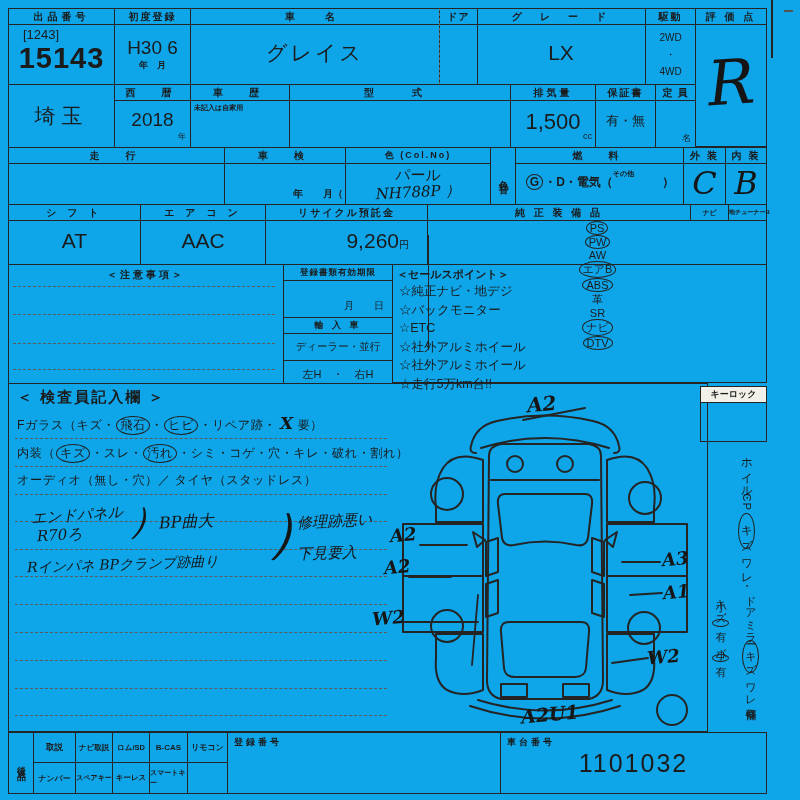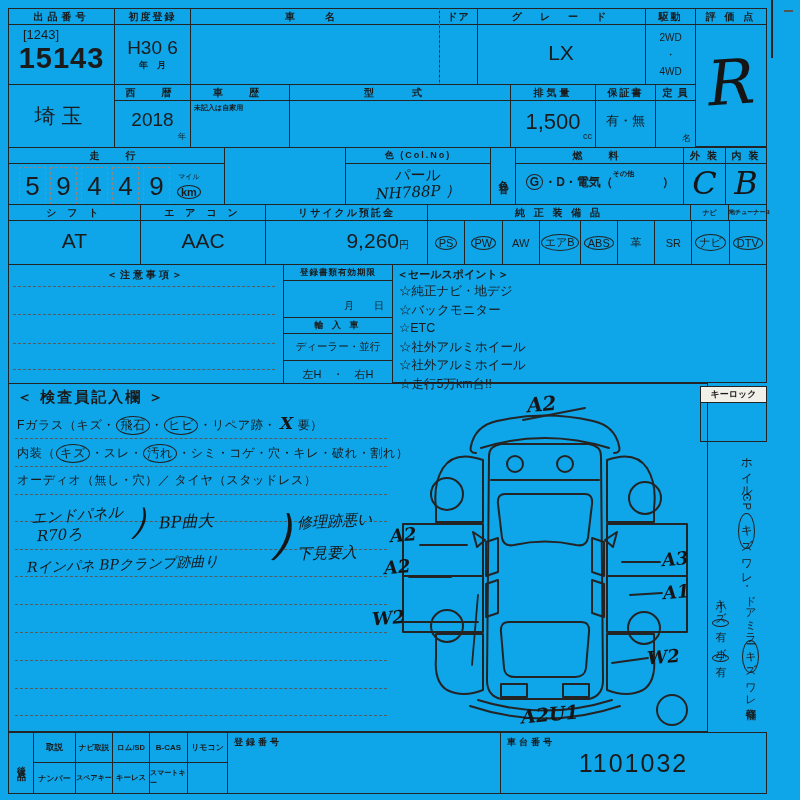--- a/index.html
+++ b/index.html
@@ -11,21 +11,21 @@
   .hdr2{font-weight:bold;font-size:10px;text-align:center;letter-spacing:3px;line-height:15px;white-space:nowrap;}
   .ctr{display:flex;align-items:center;justify-content:center;}
   .hand{font-family:"DejaVu Serif",serif;font-style:italic;color:#151515;}
   .circ{display:inline-block;border:1.5px solid #222;border-radius:50%;padding:0 3px;margin:0 1px;}
   .digit{display:inline-block;width:25px;height:36px;border:1.4px dashed #888;font-size:26px;
          text-align:center;line-height:36px;margin-right:4px;background:transparent;}
   .dash{position:absolute;height:0;border-top:1.5px dashed #5a5a5a;}
   .vtext{writing-mode:vertical-rl;text-orientation:mixed;}
   .vcirc{border:1.5px solid #222;border-radius:50%;padding:3px 0;margin:2px 0;display:inline-block;}
   .tiny{font-size:7px;letter-spacing:0;}
-  .eqrow{display:flex;height:100%;}
+  .eqrow{display:flex;height:100%;flex-direction:column;}
   .eqcell{flex:1;border-left:1.4px solid #242424;display:flex;align-items:center;justify-content:center;
           font-size:11px;white-space:nowrap;}
   .eqcell:first-child{border-left:none;}
   .note-line{font-size:12.2px;letter-spacing:.5px;white-space:nowrap;margin-bottom:9px;}
   .sp-line{font-size:12.5px;line-height:18.5px;white-space:nowrap;}
   .abs{position:absolute;}
   svg{display:block;}
 </style>
 </head>
 <body>
@@ -39,20 +39,21 @@
   </div>
 
   <div class="cell" style="left:114px;top:8px;width:77px;height:77px">
     <div class="hdr" style="letter-spacing:2px">初度登録</div>
     <div style="font-size:19px;text-align:center;padding-top:12px">H30 6</div>
     <div style="font-size:9px;text-align:center;font-weight:bold">年　月</div>
   </div>
 
   <div class="cell" style="left:190px;top:8px;width:250px;height:77px">
     <div class="hdr" style="letter-spacing:10px">車　名</div>
+    <div class="ctr" style="height:55px;font-size:21px;letter-spacing:3px">グレイス</div>
   </div>
 
   <div class="cell" style="left:439px;top:8px;width:39px;height:77px;border-left:1.5px dashed #666">
     <div class="hdr" style="letter-spacing:1px">ドア</div>
   </div>
 
   <div class="cell" style="left:477px;top:8px;width:169px;height:77px;border-left:none">
     <div class="hdr" style="letter-spacing:4px">グ　レ　ー　ド</div>
     <div class="ctr" style="height:55px;font-size:21px">LX</div>
   </div>
@@ -101,29 +102,26 @@
     <div class="ctr" style="height:40px;font-size:13px">有・無</div>
   </div>
 
   <div class="cell" style="left:655px;top:84px;width:41px;height:64px">
     <div class="hdr" style="letter-spacing:1px">定 員</div>
     <div style="position:absolute;bottom:2px;right:4px;font-size:9px">名</div>
   </div>
 
   <div class="cell" style="left:8px;top:147px;width:217px;height:58px">
     <div class="hdr" style="letter-spacing:8px">走　行</div>
-    <div style="display:flex;align-items:center;padding:3px 0 0 10px">
-      <span id="mileage-digits"><span class="digit">5</span><span class="digit">9</span><span class="digit">4</span><span class="digit">4</span><span class="digit">9</span></span>
-      <span style="display:inline-block;text-align:center;margin-left:2px">
-        <span class="tiny" style="display:block">マイル</span>
-        <span class="circ" style="font-size:11px;font-weight:bold">km</span>
-      </span>
-    </div>
-  </div>
-
+  </div>
+
+  <div class="cell" style="left:224px;top:147px;width:122px;height:58px">
+    <div class="hdr" style="letter-spacing:8px">車　検</div>
+    <div style="position:absolute;bottom:3px;right:2px;font-size:10px;font-weight:bold">年　　月（</div>
+  </div>
 
   <div class="cell" style="left:345px;top:147px;width:146px;height:58px">
     <div class="hdr" style="letter-spacing:2px;font-size:9px">色 (Col.No)</div>
     <div style="font-size:15px;text-align:center;padding-top:2px">パール</div>
     <div class="hand" style="font-size:15px;text-align:center;transform:rotate(-3deg);margin-top:-2px">NH788P ）</div>
   </div>
 
   <div class="cell" style="left:490px;top:147px;width:26px;height:58px">
     <div class="ctr vtext" style="height:100%;width:100%;font-size:10px;font-weight:bold;letter-spacing:4px">色替</div>
   </div>

